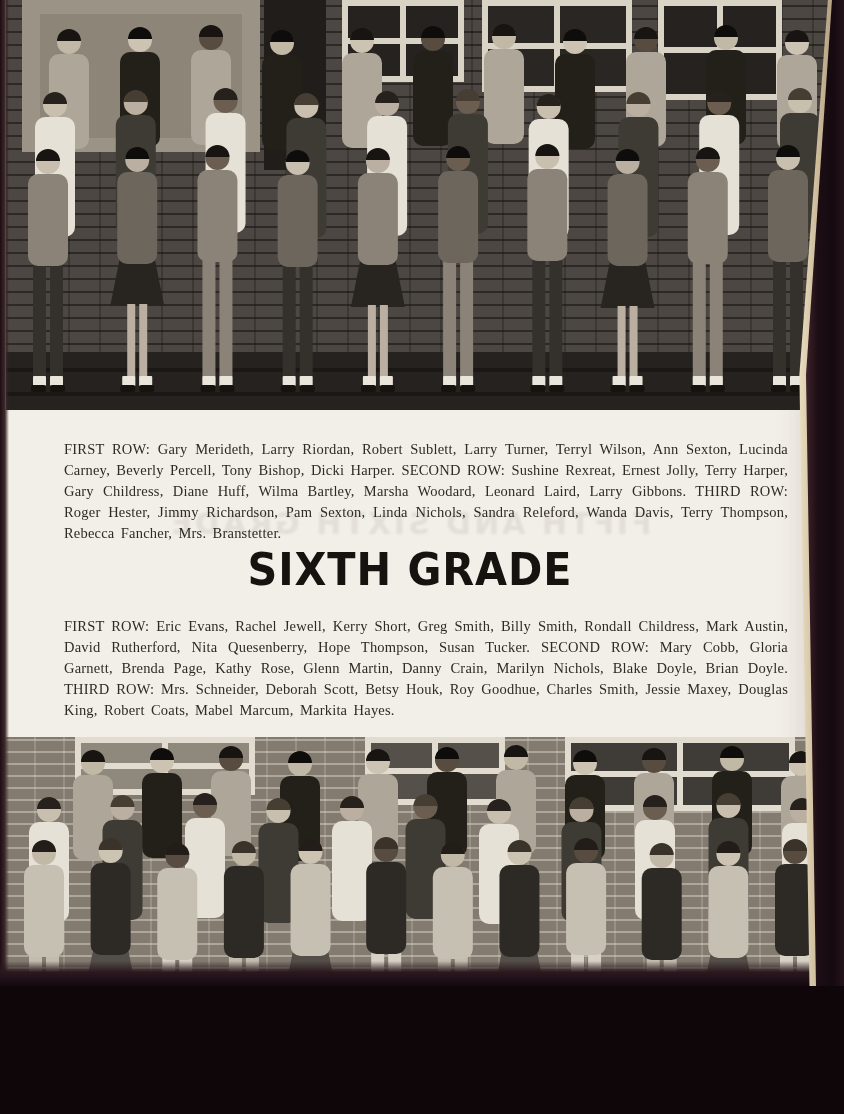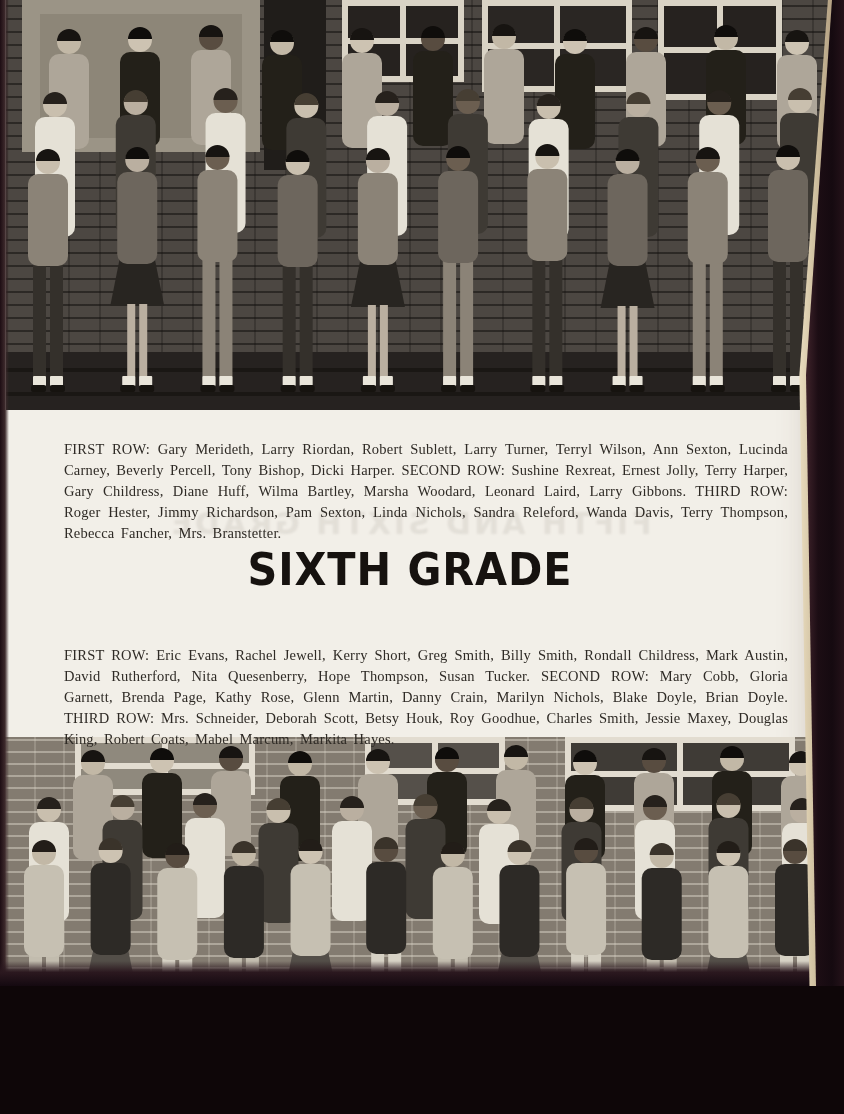--- a/index.html
+++ b/index.html
@@ -17,21 +17,21 @@
   .photo-bottom{left:5px;top:737px;width:818px;height:352px;background-color:#837b70;
      border-bottom:3px solid #e4dbc4;
      background-image:
        repeating-linear-gradient(0deg, rgba(225,219,206,.45) 0 2px, rgba(0,0,0,0) 2px 12px),
        repeating-linear-gradient(90deg, rgba(225,219,206,.22) 0 2px, rgba(0,0,0,0) 2px 29px);}
   
   .caption{position:absolute;left:64px;width:724px;z-index:2;color:#2e2a25;
      font-size:14.5px;line-height:21px;text-align:justify;word-spacing:2.5px;
      letter-spacing:.2px;}
   .caption-top{top:424px;}
-  .caption-bottom{top:630px;}
+  .caption-bottom{top:601px;}
   .heading{position:absolute;left:0;top:543px;width:820px;text-align:center;z-index:2;
      font-family:"DejaVu Sans",sans-serif;font-weight:bold;font-size:45px;
      letter-spacing:1px;color:#16120f;transform:scaleX(.92);}
   .ghost{position:absolute;left:0;top:506px;width:820px;text-align:center;z-index:2;
      font-family:"DejaVu Sans",sans-serif;font-weight:bold;font-size:30px;
      letter-spacing:3px;color:rgba(45,38,30,.08);transform:scaleX(-1);
      filter:blur(1.2px);pointer-events:none;}
   .page-number{position:absolute;left:787px;top:1042px;z-index:2;
      font-family:"Liberation Serif",serif;font-size:22px;font-weight:bold;
      letter-spacing:4px;color:#ece9e1;text-shadow:0 0 2px rgba(0,0,0,.6);}

